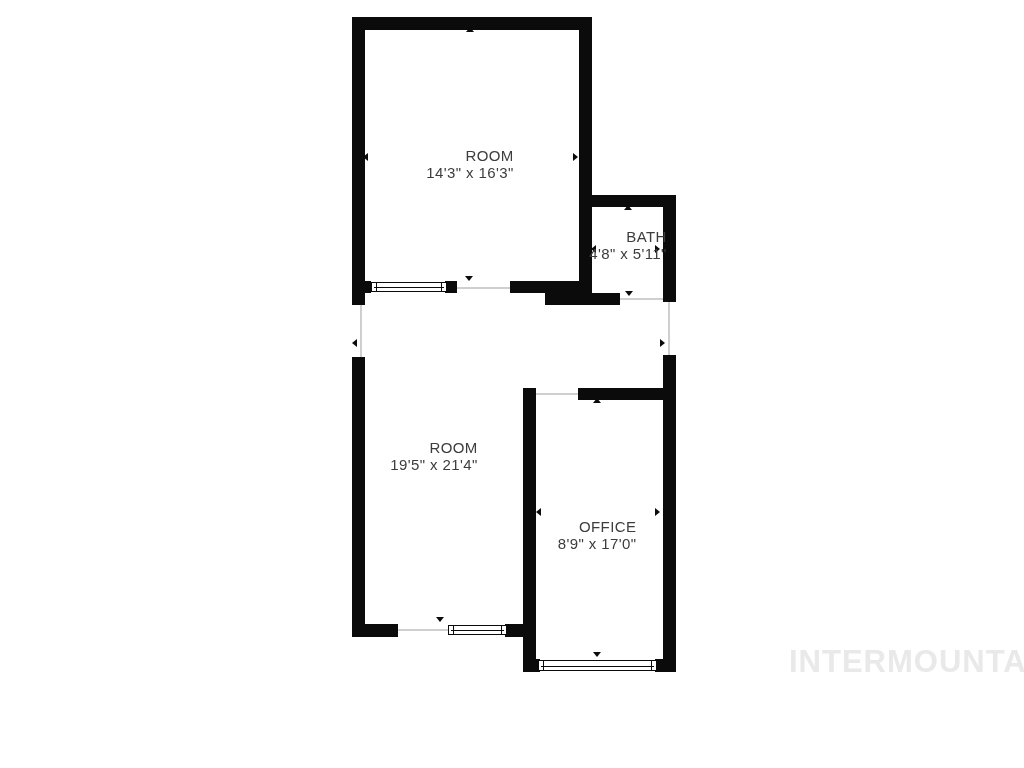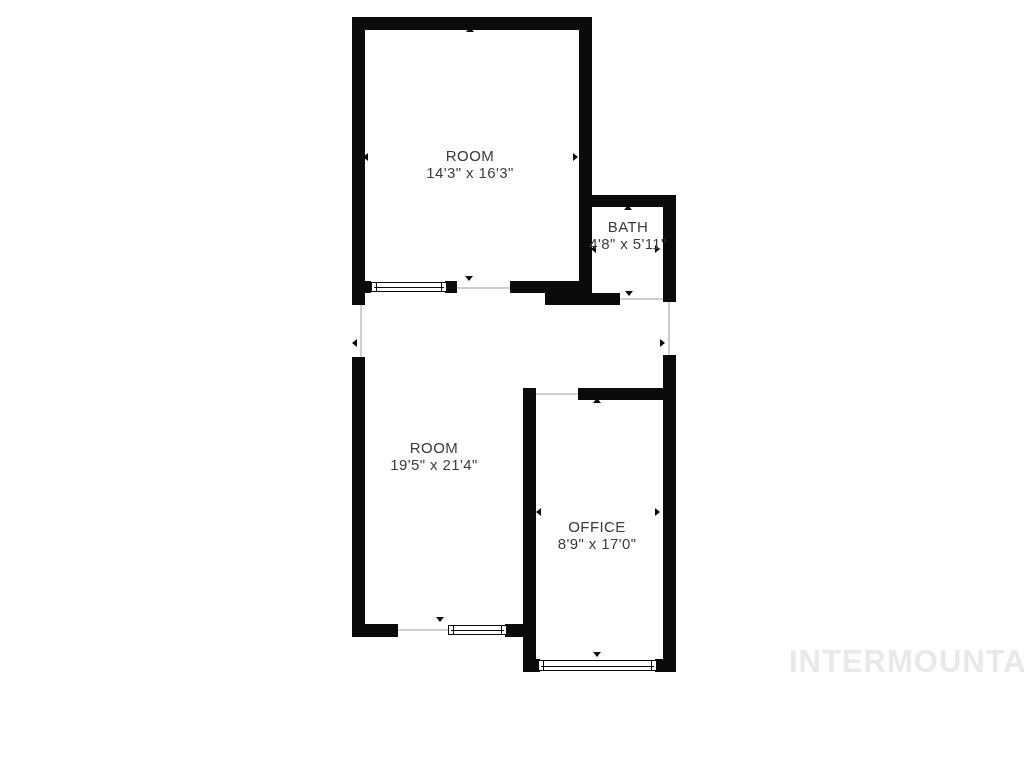--- a/index.html
+++ b/index.html
@@ -13,21 +13,21 @@
   .window .glass{position:absolute;left:2px;right:2px;top:50%;height:1px;background:var(--wall,#0b0b0b);}
   .window .cap-l{position:absolute;top:0;bottom:0;left:4px;width:1px;background:var(--wall,#0b0b0b);}
   .window .cap-r{position:absolute;top:0;bottom:0;right:4px;width:1px;background:var(--wall,#0b0b0b);}
   .opening{position:absolute;background:var(--opening,#cfcfcf);}
   .arrow{position:absolute;width:0;height:0;}
   .arrow.up{border-left:4px solid transparent;border-right:4px solid transparent;border-bottom:5px solid var(--wall,#0b0b0b);}
   .arrow.down{border-left:4px solid transparent;border-right:4px solid transparent;border-top:5px solid var(--wall,#0b0b0b);}
   .arrow.left{border-top:4px solid transparent;border-bottom:4px solid transparent;border-right:5px solid var(--wall,#0b0b0b);}
   .arrow.right{border-top:4px solid transparent;border-bottom:4px solid transparent;border-left:5px solid var(--wall,#0b0b0b);}
   .room-label{
-    position:absolute;transform:translateX(-50%);text-align:center;
+    position:absolute;transform:translateX(-50%);text-align:right;
     color:var(--label,#3d3d3d);font-size:15px;line-height:17px;letter-spacing:.4px;white-space:nowrap;
   }
   .watermark{
     position:absolute;font-size:31px;font-weight:700;letter-spacing:1px;
     color:var(--watermark,#e9e9e9);white-space:nowrap;user-select:none;
   }
 </style>
 </head>
 <body>
 
@@ -86,21 +86,21 @@
       <div class="arrow left" style="left: 536px; top: 508px;"></div>
       <div class="arrow right" style="left: 655px; top: 508px;"></div>
       <div class="arrow down" style="left: 593px; top: 652px;"></div>
     </div>
 
   <div class="room-label" style="left: 470px; top: 147px;">
     <div>ROOM</div>
     <div>14'3" x 16'3"</div>
   </div>
 
-  <div class="room-label" style="left: 628px; top: 218px;">
+  <div class="room-label" style="left: 628px; top: 228px;">
     <div>BATH</div>
     <div>4'8" x 5'11"</div>
   </div>
 
   <div class="room-label" style="left: 434px; top: 439px;">
     <div>ROOM</div>
     <div>19'5" x 21'4"</div>
   </div>
 
   <div class="room-label" style="left: 597px; top: 518px;">

